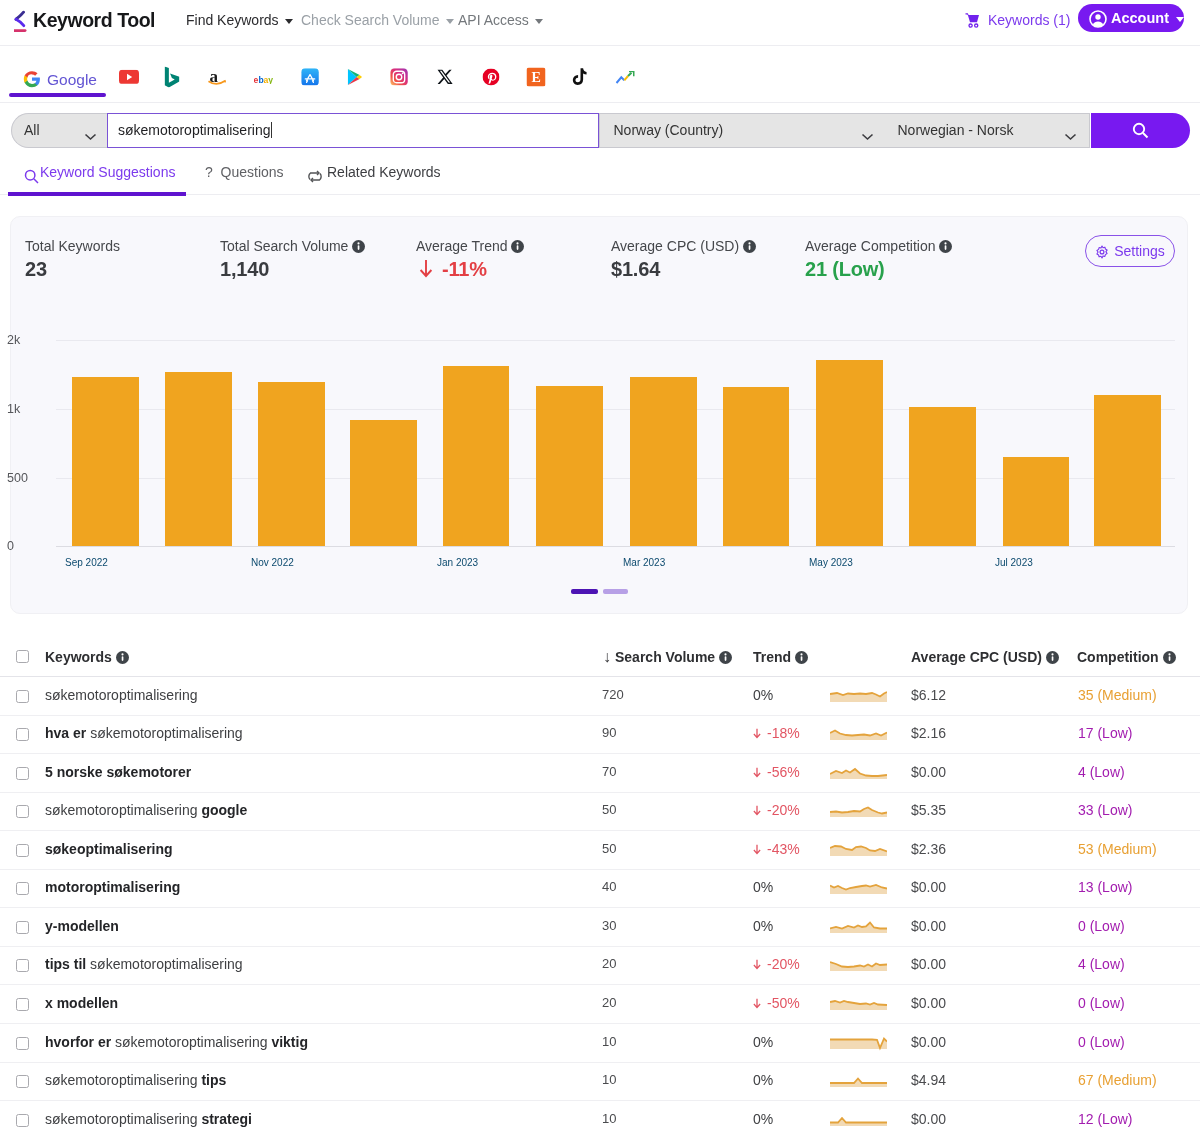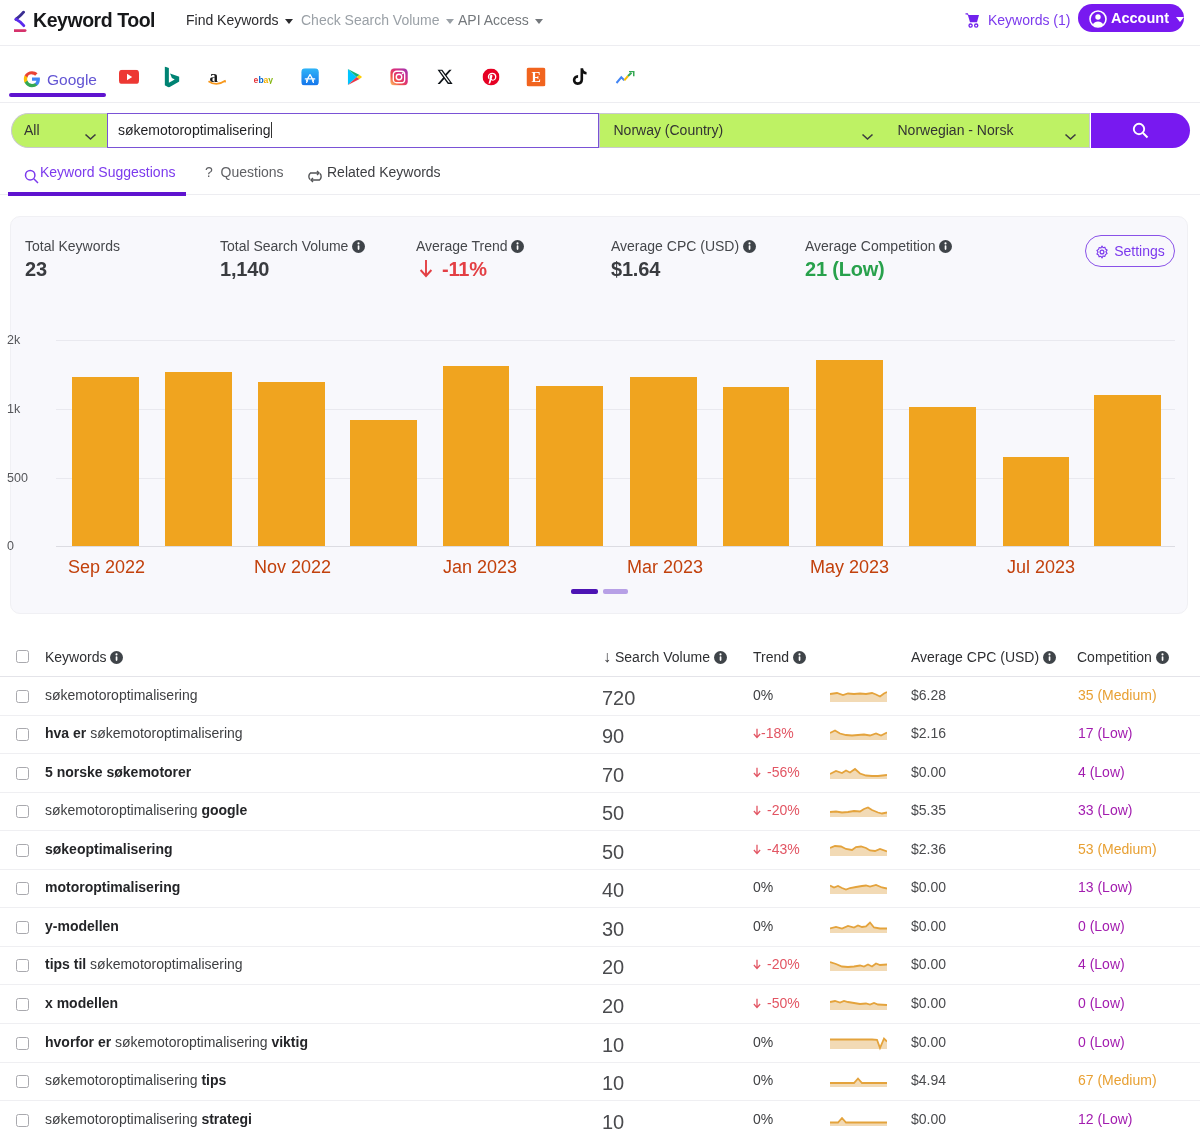--- a/index.html
+++ b/index.html
@@ -5,41 +5,41 @@
 #page{position:relative;width:1200px;height:1137px;overflow:hidden;background:#fff}
 .abs{position:absolute}
 .nav{position:absolute;left:0;top:0;width:1200px;height:46px;border-bottom:1px solid #ededf1}
 .logo-text{position:absolute;left:33px;top:9px;font-size:19.5px;font-weight:700;color:#17181a;letter-spacing:-.45px}
 .nl{position:absolute;top:11.5px;font-size:14px}
 .caret{display:inline-block;width:0;height:0;border-left:4.5px solid transparent;border-right:4.5px solid transparent;border-top:5px solid currentColor;vertical-align:1px;margin-left:6px}
 .kwlink{position:absolute;top:12px;font-size:14px;color:#7c3aed;}
 .account{position:absolute;left:1078px;top:4px;width:106px;height:28px;background:#7819f0;border-radius:14px;color:#fff;font-size:14.5px;font-weight:600;line-height:28px}
 .prow{position:absolute;left:0;top:47px;width:1200px;height:56px;border-bottom:1px solid #ededf1}
 .gunderline{position:absolute;left:9px;top:93px;width:97px;height:4px;background:#5f13cf;border-radius:2px}
-.sel{position:absolute;top:113px;height:35px;border:1px solid #c9c9cf;background:#bef264;font-size:14px;color:#333;line-height:33px}
+.sel{position:absolute;top:113px;height:35px;border:1px solid #c9c9cf;background:#e5e5e5;font-size:14px;color:#333;line-height:33px}
 .tab{position:absolute;top:164px;height:30px;font-size:14px}
 .tabline{position:absolute;left:8px;top:192px;width:178px;height:3.5px;background:#5f13cf}
 .tabborder{position:absolute;left:0;top:194px;width:1200px;height:1px;background:#ededf1}
 .card{position:absolute;left:10px;top:216px;width:1178px;height:398px;background:#f8f8fc;border:1px solid #f0f0f4;border-radius:10px}
 .slabel{position:absolute;top:238px;font-size:14px;color:#45474b}
 .sval{position:absolute;top:257.5px;font-size:20px;font-weight:600;color:#3a3c40;letter-spacing:-.2px}
 .ii{vertical-align:-2px}
 .settings{position:absolute;left:1085px;top:235px;width:90px;height:32px;border:1px solid #8a52e8;border-radius:16px;color:#7c3aed;font-size:14px;line-height:30px;text-align:center;background:transparent}
 .ctitle{position:absolute;left:0;top:309.5px;width:1200px;text-align:center;font-size:17.5px;font-weight:700;color:#424247}
 .gl{position:absolute;left:56px;width:1119px;height:1px;background:#e9e9ef}
 .ylab{position:absolute;width:40px;text-align:left;font-size:12.5px;color:#55565a}
-.xlab{position:absolute;top:557px;width:80px;text-align:right;font-size:18px;color:#c2410c}
+.xlab{position:absolute;top:557px;width:80px;text-align:left;font-size:10px;color:#0c4a6e}
 .bar{position:absolute;background:#f0a41f}
 .dot{position:absolute;top:589px;height:4.5px;border-radius:2px}
-.th{position:absolute;font-size:14px;font-weight:400;color:#2e2f32;white-space:nowrap}
+.th{position:absolute;font-size:14px;font-weight:700;color:#2e2f32;white-space:nowrap}
 .row{position:absolute;left:0;width:1200px;height:39px;border-bottom:1px solid #efeff2}
 .cb{position:absolute;left:16px;top:13px;width:13px;height:13px;border:1px solid #a9a9ae;border-radius:2.5px;background:#fff}
 .kw{position:absolute;left:45px;top:10px;font-size:14px;color:#3f4043}
 .kw b{color:#242528}
-.vol{position:absolute;left:602px;top:10px;font-size:20px;color:#4a4b4e}
+.vol{position:absolute;left:602px;top:10px;font-size:13px;color:#4a4b4e}
 .trend{position:absolute;left:753px;top:10px;font-size:14px;color:#3f4043}
 .tred{color:#e25563}
 .spark{position:absolute;left:830px;top:11px}
 .cpc{position:absolute;left:911px;top:10px;font-size:14px;color:#4a4b4e}
 .comp{position:absolute;left:1078px;top:10px;font-size:14px}
 .cgreen{color:#a21caf}
 .corange{color:#e8a033}
 
 </style></head><body>
 <div id="page">
@@ -265,30 +265,30 @@
 <div class="abs" style="left:0;top:676px;width:1200px;height:1px;background:#e4e4e9"></div>
 <div class="row" style="top:676.50px">
 <div class="cb"></div>
 <div class="kw">søkemotoroptimalisering</div>
 <div class="vol">720</div>
 <div class="trend">0%</div>
 <div class="spark"><svg width="57" height="16" viewBox="0 0 57 16">
           <path d="M0,6 L7,5 L13,7 L18,5.5 L24,6 L30,5.5 L36,6 L42,5 L46,6.5 L50,8.5 L54,5.5 L57,4 L57,14 L0,14 Z" fill="rgba(222,158,60,.38)"></path>
           <path d="M0,6 L7,5 L13,7 L18,5.5 L24,6 L30,5.5 L36,6 L42,5 L46,6.5 L50,8.5 L54,5.5 L57,4" fill="none" stroke="#e4a33c" stroke-width="1.8"></path>
         </svg></div>
-<div class="cpc">$6.28</div>
+<div class="cpc">$6.12</div>
 <div class="comp corange">35 (Medium)</div>
 </div>
 <div class="row" style="top:715.07px">
 <div class="cb"></div>
 <div class="kw"><b>hva er</b> søkemotoroptimalisering</div>
 <div class="vol">90</div>
 <div class="trend tred"><svg width="8" height="11" viewBox="0 0 8 11" style="vertical-align:-1px">
           <path d="M4 0.8 V8.8 M0.9 6 L4 9.6 L7.1 6" stroke="#e25563" stroke-width="1.3" fill="none"></path>
-        </svg><span style="">-18%</span></div>
+        </svg><span style="margin-left:6px">-18%</span></div>
 <div class="spark"><svg width="57" height="16" viewBox="0 0 57 16">
           <path d="M0,7 L5,4.5 L10,7.5 L16,9 L22,9.5 L28,9 L34,8.5 L40,9.5 L46,7.5 L51,9.5 L57,6.5 L57,14 L0,14 Z" fill="rgba(222,158,60,.38)"></path>
           <path d="M0,7 L5,4.5 L10,7.5 L16,9 L22,9.5 L28,9 L34,8.5 L40,9.5 L46,7.5 L51,9.5 L57,6.5" fill="none" stroke="#e4a33c" stroke-width="1.8"></path>
         </svg></div>
 <div class="cpc">$2.16</div>
 <div class="comp cgreen">17 (Low)</div>
 </div>
 <div class="row" style="top:753.64px">
 <div class="cb"></div>
 <div class="kw"><b>5 norske søkemotorer</b></div>

